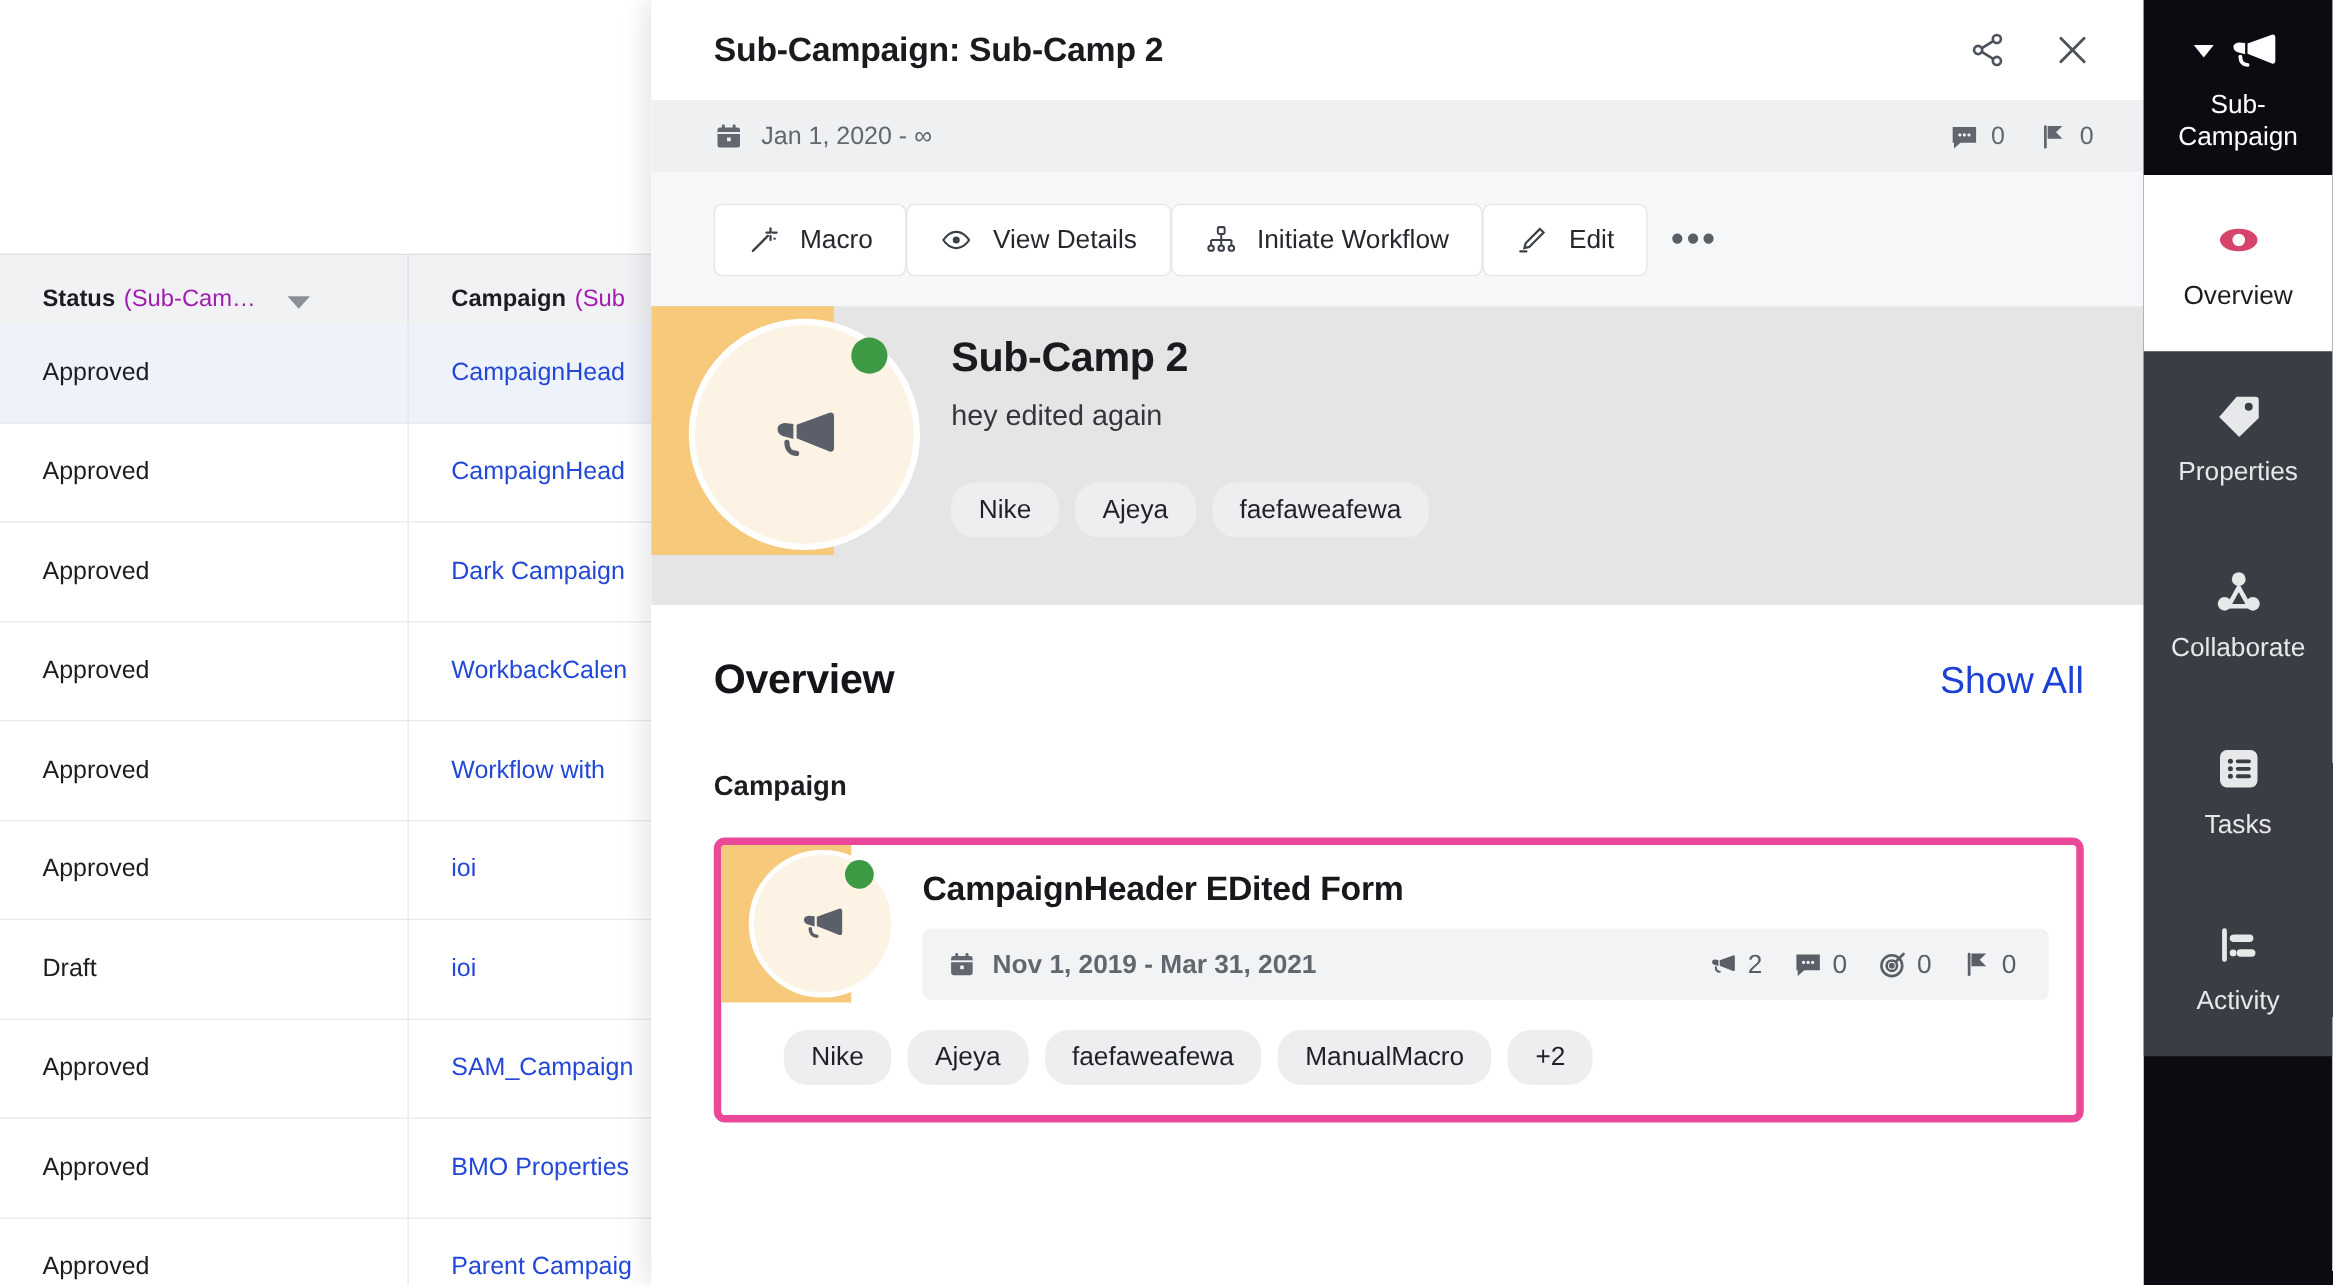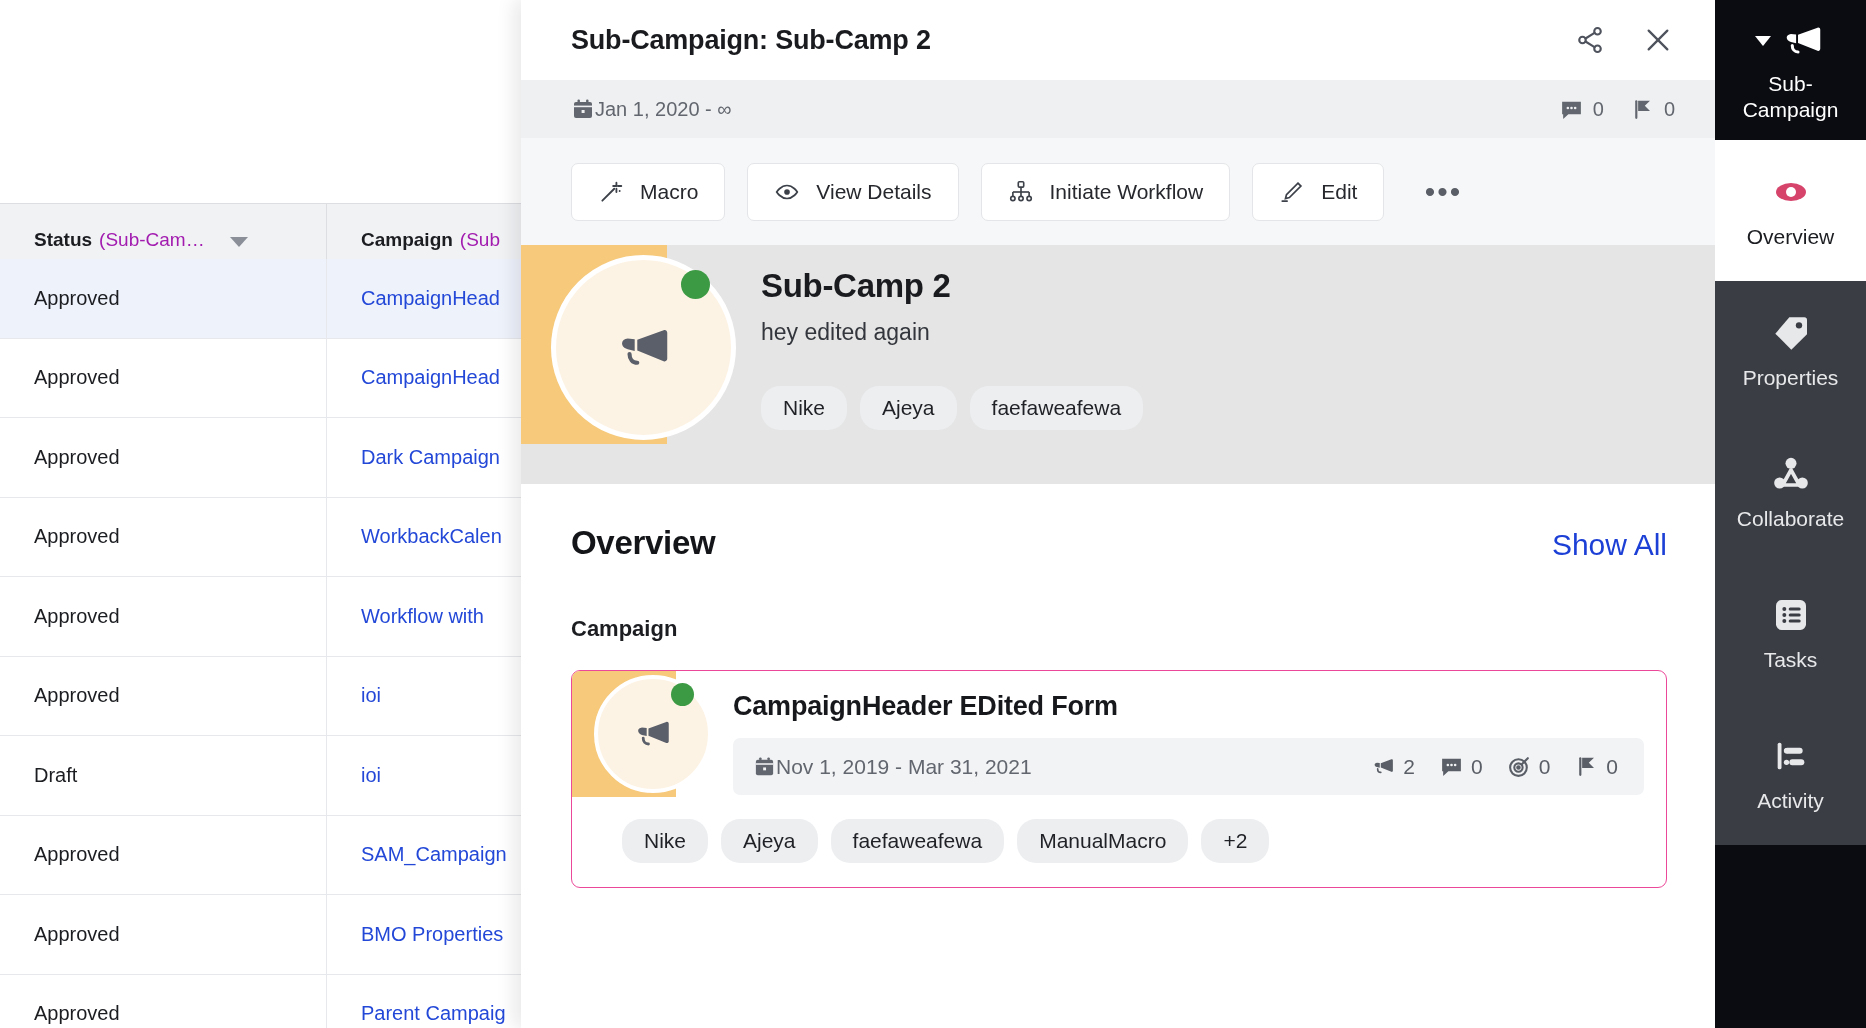--- a/index.html
+++ b/index.html
@@ -39,27 +39,27 @@
 
   .panel-head { height:80px; display:flex; align-items:center;
                 padding:0 38px 0 50px; background:#fff;border-radius:15px; }
   .panel-title { font-size:27px; font-weight:700; color:#191b1f; letter-spacing:-.2px; }
   .head-actions { margin-left:auto; display:flex; align-items:center; gap:30px; }
   .ic-btn { width:38px; height:38px; display:flex; align-items:center; justify-content:center;
             color:#4e525c; cursor:pointer; }
 
   .meta-bar { height:58px; background:#eff0f2; display:flex; align-items:center;
               padding:0 40px 0 50px; }
-  .meta-left { display:flex; align-items:center; font-size:20px; color:#62666e; }
+  .meta-left { display:flex; align-items:center; gap:14px; font-size:20px; color:#62666e; }
   .meta-right { margin-left:auto; display:flex; align-items:center; gap:26px;
                 font-size:20px; color:#62666e; }
   .meta-stat { display:flex; align-items:center; gap:9px; }
 
   .actions { background:#f6f7f8; padding:25px 40px 24px 50px; display:flex;
-             align-items:center; gap:22px; }
+             align-items:center; }
   .abtn { height:58px; background:#fff; border:1px solid #e3e5e8; border-radius:7px;
           display:flex; align-items:center; gap:16px; padding:0 26px;
           font-size:21px; color:#26282d; cursor:pointer; }
   .dots { margin-left:14px; display:flex; align-items:center; justify-content:center;
           width:46px; height:46px; cursor:pointer; letter-spacing:2px;
           color:#5a5e66; font-size:30px; line-height:0; }
 
   .hero { background:#e5e5e5; display:flex; padding:0 0 40px 0; position:relative;
           height:239px; }
   .avatar-wrap { position:relative; width:190px; height:199px; flex:none; }
@@ -75,35 +75,35 @@
   .tagrow { display:flex; gap:13px; margin-top:40px; flex-wrap:wrap; }
   .tag { background:#eceef0; border-radius:19px; padding:10px 22px;
          font-size:21px; color:#1f2126; white-space:nowrap; }
 
   .section { background:#fff; padding:40px 48px 0 50px; }
   .sec-head { display:flex; align-items:flex-end; }
   .sec-title { font-size:33px; font-weight:700; color:#131519; letter-spacing:-.3px; }
   .show-all { margin-left:auto; font-size:30px; color:#1c3fd6; cursor:pointer; }
   .sub-label { font-size:22px; font-weight:700; color:#1b1d21; margin-top:54px; }
 
-  .card { margin-top:28px; border:1px solid #ec4899; border-radius:9px;
+  .card { margin-top:28px; border:6px solid #ec4899; border-radius:9px;
           background:#fff; padding:0 0 24px 0; overflow:hidden; }
   .card-top { display:flex; }
   .card-av { position:relative; width:143px; height:126px; flex:none; }
   .cav-block { position:absolute; left:0; top:0; width:104px; height:126px; background:#f6c97b; }
   .cav-circle { position:absolute; left:22px; top:4px; width:118px; height:118px;
                 border-radius:50%; background:#fdf3e4; border:4px solid #fff;
                 display:flex; align-items:center; justify-content:center; }
   .cav-dot { position:absolute; left:99px; top:12px; width:23px; height:23px;
              border-radius:50%; background:#3d9a44; }
   .card-main { flex:1; padding:20px 22px 0 18px; }
   .card-title { font-size:27px; font-weight:700; color:#16181c; letter-spacing:-.2px; }
   .card-strip { margin-top:16px; background:#f2f3f5; border-radius:7px; height:57px;
                 display:flex; align-items:center; padding:0 26px 0 20px; }
-  .strip-left { display:flex; align-items:center; font-size:21px; color:#62666e; }
+  .strip-left { display:flex; align-items:center; gap:13px; font-size:21px; color:#62666e;font-weight:bold; }
   .strip-right { margin-left:auto; display:flex; align-items:center; gap:24px;
                  font-size:21px; color:#5a5e66; }
   .strip-stat { display:flex; align-items:center; gap:7px; }
   .card-tags { display:flex; gap:13px; padding:22px 0 0 50px; flex-wrap:wrap; }
 
   
   .rail { position:absolute; right:0; top:0; width:151px; height:1028px; background:#0b0c12; }
   .rail-head { height:140px; background:#0b0c12; display:flex; flex-direction:column;
                align-items:center; justify-content:center; cursor:pointer; }
   .rail-head-icons { display:flex; align-items:center; gap:9px; }

